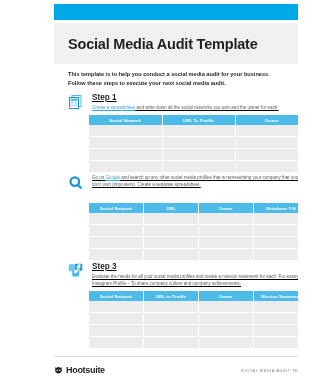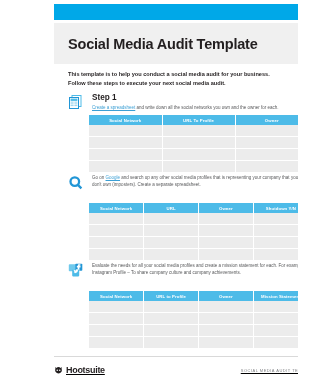--- a/index.html
+++ b/index.html
@@ -69,20 +69,21 @@
   }
   .step-icon {
     position: absolute;
     left: 0px;
     top: 1px;
     width: 16px;
     height: 16px;
   }
   .step-body {
     margin-left: 24px;
+    text-decoration: underline;
   }
   .step-title {
     font-size: 8.2px;
     font-weight: bold;
     color: #231f20;
     line-height: 1.1;
     margin-bottom: 1.5px;
   }
   .step-desc {
     font-size: 4.5px;
@@ -133,21 +134,20 @@
     background: #d9d9d9;
   }
   .footer {
     position: absolute;
     left: 18px;
     top: 357px;
     width: 263px;
     display: flex;
     align-items: center;
     justify-content: space-between;
-    text-decoration: underline;
   }
   .brand {
     display: flex;
     align-items: center;
     gap: 3px;
   }
   .brand-name {
     font-size: 9px;
     font-weight: bold;
     color: #231f20;
@@ -280,20 +280,21 @@
     <span class="step-icon">
       <svg width="16" height="16" viewBox="0 0 16 16">
         <rect x="0.8" y="1.2" width="7" height="7" rx="0.8" fill="#6fc9ec"></rect>
         <rect x="7.3" y="0.8" width="7" height="7" rx="0.8" fill="#2196d6"></rect>
         <path d="M11.6 2.6 h1.1 v1.5 h-1.1 v4.3 h-1.7 v-4.3 h-0.9 v-1.5 h0.9 v-0.6 c0-0.8 0.4-1.2 1.3-1.2 h1.4 v1.5 h-0.9 c-0.2 0-0.2 0.1-0.2 0.3 z" fill="#ffffff" transform="translate(-0.2,0.4)"></path>
         <rect x="4.2" y="6.4" width="7" height="7" rx="0.8" fill="#4dbbe8"></rect>
         <path d="M10 9 c-0.3 0.15 -0.6 0.22 -0.95 0.26 0.34 -0.2 0.6 -0.53 0.72 -0.92 -0.32 0.19 -0.67 0.32 -1.04 0.4 -0.3 -0.32 -0.73 -0.52 -1.2 -0.52 -0.9 0 -1.63 0.73 -1.63 1.63 0 0.13 0.01 0.25 0.04 0.37 -1.36 -0.07 -2.56 -0.72 -3.37 -1.71 -0.14 0.24 -0.22 0.52 -0.22 0.82 0 0.57 0.29 1.07 0.72 1.36 -0.27 -0.01 -0.52 -0.08 -0.74 -0.2 v0.02 c0 0.79 0.56 1.45 1.31 1.6 -0.14 0.04 -0.28 0.06 -0.43 0.06 -0.11 0 -0.21 -0.01 -0.31 -0.03 0.21 0.65 0.81 1.12 1.52 1.14 -0.56 0.44 -1.26 0.7 -2.02 0.7 -0.13 0 -0.26 -0.01 -0.39 -0.02 0.72 0.46 1.57 0.73 2.49 0.73 2.99 0 4.62 -2.48 4.62 -4.62 l -0.01 -0.21 c 0.32 -0.23 0.59 -0.51 0.81 -0.84 z" fill="#ffffff" transform="translate(4.3,1.1) scale(0.62)"></path>
       </svg>
     </span>
     <div class="step-body">
+      <div class="step-title">Step 3</div>
       <div class="step-desc">Evaluate the needs for all your social media profiles and create a mission statement for each. For example: Instagram Profile – To share company culture and company achievements.</div>
     </div>
   </div>
 
   <table class="tbl" style="top:287px;">
     <thead>
       <tr>
         <th>Social Network</th>
         <th>URL to Profile</th>
         <th>Owner</th>

